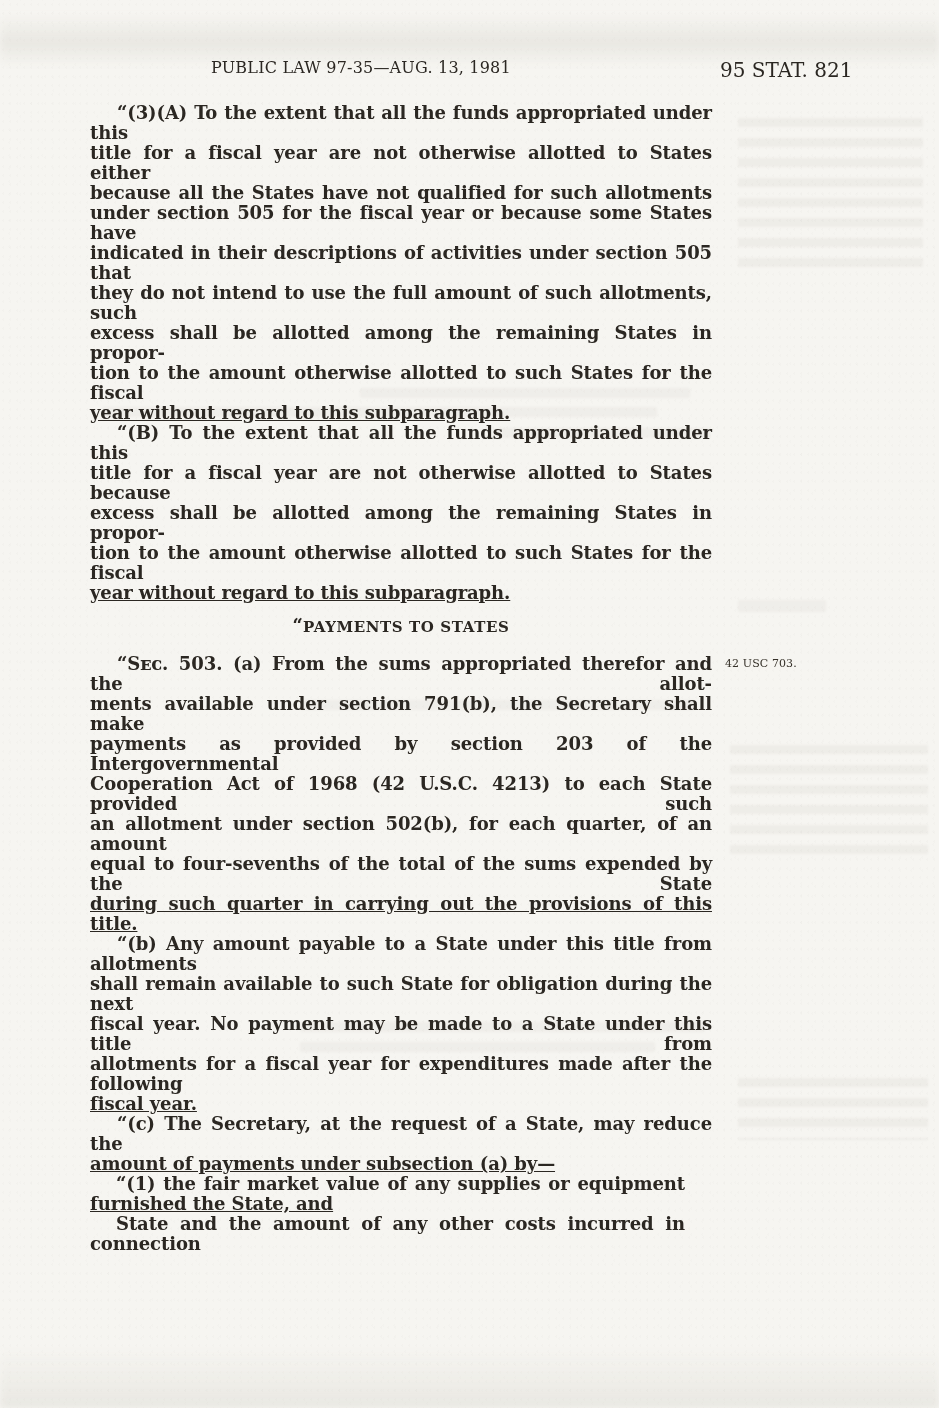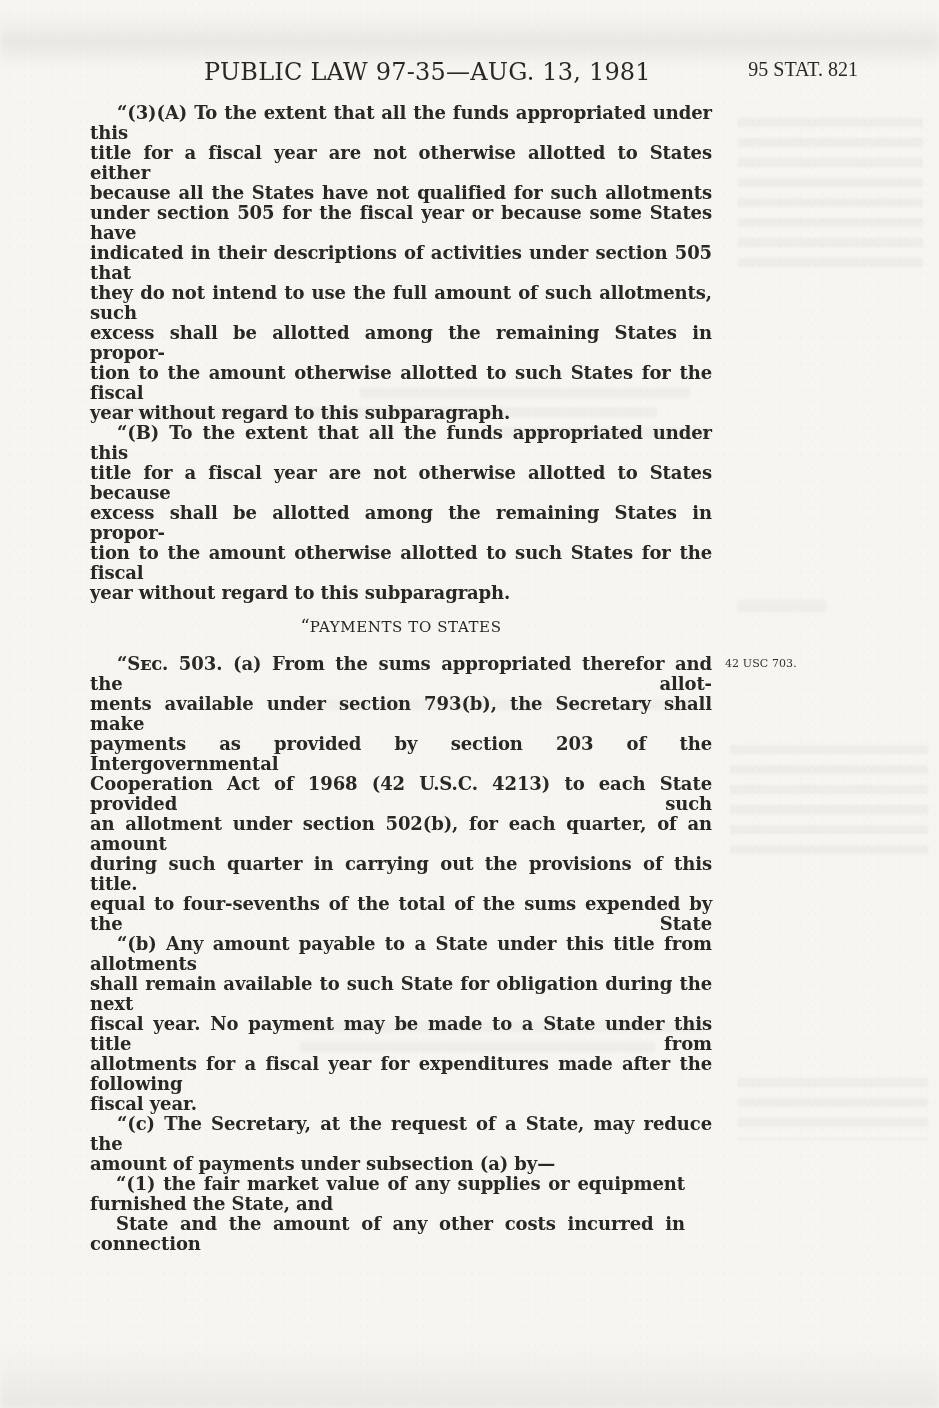--- a/index.html
+++ b/index.html
@@ -27,42 +27,42 @@
     background: linear-gradient(180deg, rgba(219,217,210,0.0), rgba(210,208,200,0.35) 55%, rgba(246,245,241,0));
     filter: blur(3px);
   }
   .scan-band-bottom {
     position: absolute; left: 0; top: 1348px; width: 939px; height: 60px;
     background: linear-gradient(0deg, rgba(205,203,195,0.30), rgba(216,214,206,0.22) 45%, rgba(246,245,241,0));
     filter: blur(3px);
   }
   
   .header-left {
-    position: absolute; left: 204px; top: 58px; width: 272px;
-    font-size: 24px; letter-spacing: 0.2px; text-align: center; white-space: nowrap;
+    position: absolute; left: 211px; top: 58px; width: 272px;
+    font-size: 16px; letter-spacing: 0.2px; text-align: center; white-space: nowrap;
   }
   .header-right {
     position: absolute; left: 720px; top: 58px; width: 138px;
-    font-size: 20px; text-align: right; white-space: nowrap; font-family: Liberation Serif, serif;
+    font-size: 20px; white-space: nowrap;
   }
   
   #text-column {
     position: absolute; left: 90px; top: 103px; width: 622px;
     font-size: 18px; line-height: 20px; letter-spacing: -0.1px;
     font-weight: 600;
   }
   .para { position: relative; }
   .line { text-align: justify; text-align-last: justify; white-space: normal; }
-  .line.last { text-align-last: left; }
+  .line.last { text-align-last: left; text-decoration: underline; }
   .para.indent .line:first-child { text-indent: 27px; }
   .para.sub { width: 595px; }
   .para.sub .line:first-child { text-indent: 26px; }
   .heading {
     text-align: center;
-    font-size: 15px; line-height: 20px; font-weight: 400;
+    font-size: 15px; line-height: 20px; font-weight: 700;
     letter-spacing: 0.6px;
     margin-top: 13px; margin-bottom: 17px;
   }
   .heading .hq { font-size: 18px; letter-spacing: 0; }
   .margin-note {
     position: absolute; left: calc(100% + 13px); top: 0;
     font-size: 11px; font-weight: 400; letter-spacing: 0.1px;
     white-space: nowrap; color: #353028;
   }
   
@@ -113,26 +113,26 @@
       <div class="para indent">
         <div class="line">“(B) To the extent that all the funds appropriated under this</div>
         <div class="line">title for a fiscal year are not otherwise allotted to States because</div>
         <div class="line">excess shall be allotted among the remaining States in propor-</div>
         <div class="line">tion to the amount otherwise allotted to such States for the fiscal</div>
         <div class="line last">year without regard to this subparagraph.</div>
       </div>
       <div class="heading"><span class="hq">“</span><span>PAYMENTS TO STATES</span></div>
       <div class="para indent">
         <div class="line">“Sᴇᴄ. 503. (a) From the sums appropriated therefor and the allot-</div>
-        <div class="line">ments available under section 793(b), the Secretary shall make</div>
+        <div class="line">ments available under section 791(b), the Secretary shall make</div>
         <div class="line">payments as provided by section 203 of the Intergovernmental</div>
         <div class="line">Cooperation Act of 1968 (42 U.S.C. 4213) to each State provided such</div>
         <div class="line">an allotment under section 502(b), for each quarter, of an amount</div>
+        <div class="line">equal to four-sevenths of the total of the sums expended by the State</div>
         <div class="line last">during such quarter in carrying out the provisions of this title.</div>
-        <div class="line">equal to four-sevenths of the total of the sums expended by the State</div>
         <span class="margin-note">42 USC 703.</span>
       </div>
       <div class="para indent">
         <div class="line">“(b) Any amount payable to a State under this title from allotments</div>
         <div class="line">shall remain available to such State for obligation during the next</div>
         <div class="line">fiscal year. No payment may be made to a State under this title from</div>
         <div class="line">allotments for a fiscal year for expenditures made after the following</div>
         <div class="line last">fiscal year.</div>
       </div>
       <div class="para indent">

